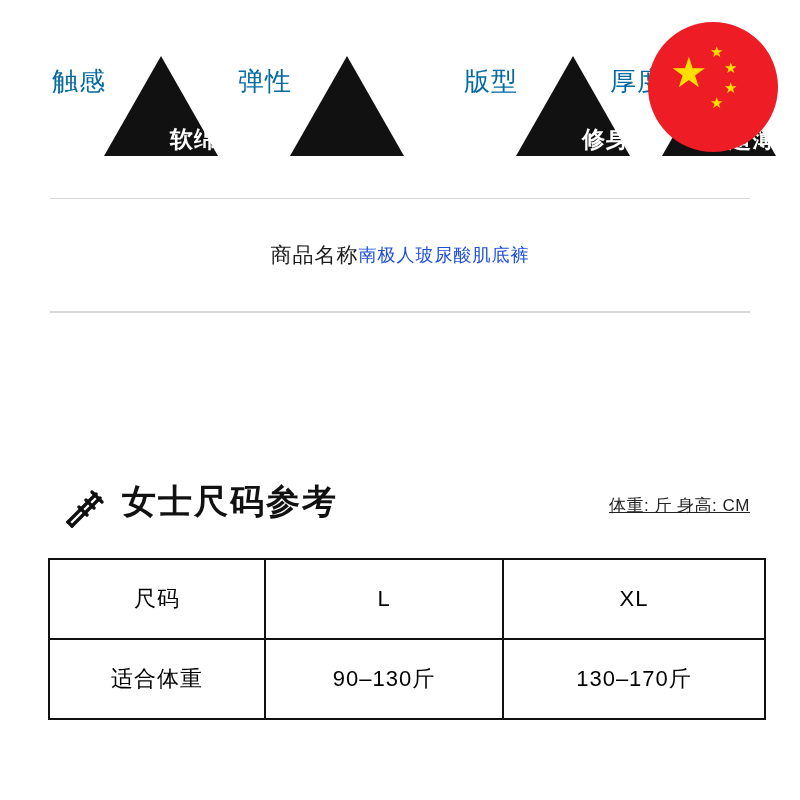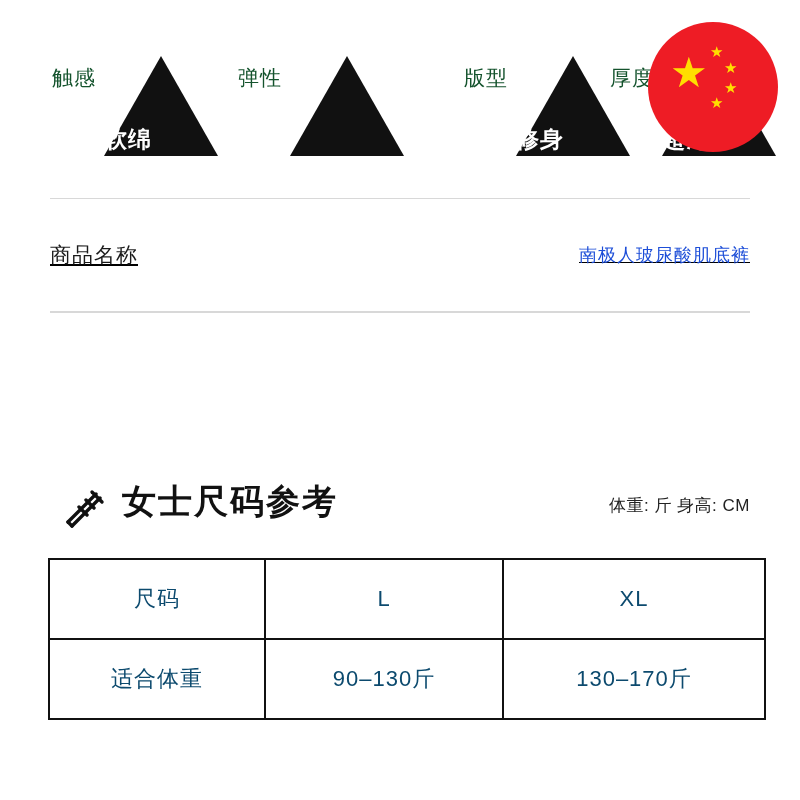--- a/index.html
+++ b/index.html
@@ -33,40 +33,40 @@
   .feature {
     position: absolute;
     top: 0;
     width: 190px;
     height: 125px;
   }
   .feature .label {
     position: absolute;
     top: 18px;
     left: 0;
-    font-size: 21px;
-    color: #14532d;
+    font-size: 26px;
+    color: #0369a1;
     letter-spacing: 1px;
   }
   .tri {
     position: absolute;
     top: 10px;
     left: 52px;
     width: 0;
     height: 0;
     border-left: 57px solid transparent;
     border-right: 57px solid transparent;
     border-bottom: 100px solid #111111;
   }
   .tri-text {
     position: absolute;
     top: 78px;
     left: 52px;
     width: 114px;
-    text-align: left;
+    text-align: right;
     color: #ffffff;
     font-size: 23px;
     font-weight: bold;
     letter-spacing: 1px;
   }
 
   
   .flag {
     position: absolute;
     top: 22px;
@@ -97,22 +97,21 @@
   }
   .spec-divider {
     height: 1px;
     background: #d8d8d8;
     width: 100%;
   }
   .spec-row {
     height: 112px;
     display: flex;
     align-items: center;
-    justify-content: space-between;
-    text-decoration: underline;
+    justify-content: center;
   }
   .spec-key {
     font-size: 21px;
     color: #1a1a1a;
     letter-spacing: 1px;
   }
   .spec-val {
     font-size: 18px;
     color: #1d4ed8;
     letter-spacing: 1px;
@@ -142,38 +141,39 @@
     color: #111;
     letter-spacing: 2px;
   }
   .size-units {
     position: absolute;
     right: 0px;
     top: 16px;
     font-size: 17px;
     color: #222;
     letter-spacing: 0.5px;
+    text-decoration: underline;
   }
 
   
   .size-table {
     position: absolute;
     top: 558px;
     left: 48px;
     width: 704px;
     border-collapse: collapse;
     table-layout: fixed;
   }
   .size-table td {
     border: 2px solid #111111;
     height: 76px;
     text-align: center;
     vertical-align: middle;
     font-size: 22px;
-    color: #0c4a6e;
+    color: #000000;
     letter-spacing: 1px;
   }
   .size-table td.col0 { width: 212px; }
   .size-table td.col1 { width: 234px; }
   .size-table td.col2 { width: 258px; }
 </style>
 </head>
 <body>
 
 <div class="page">

